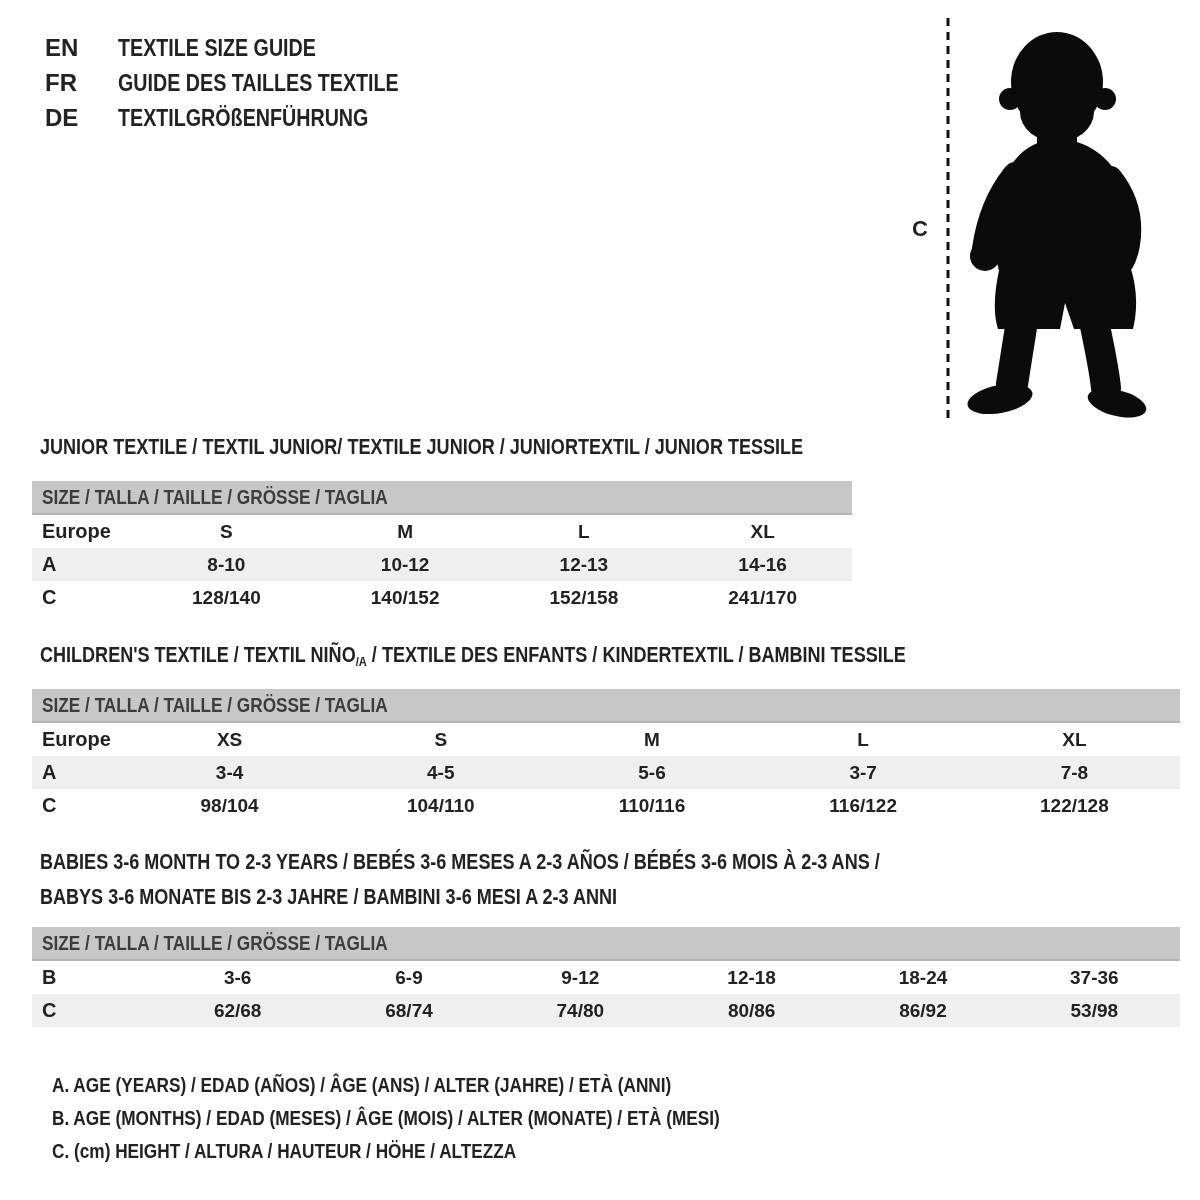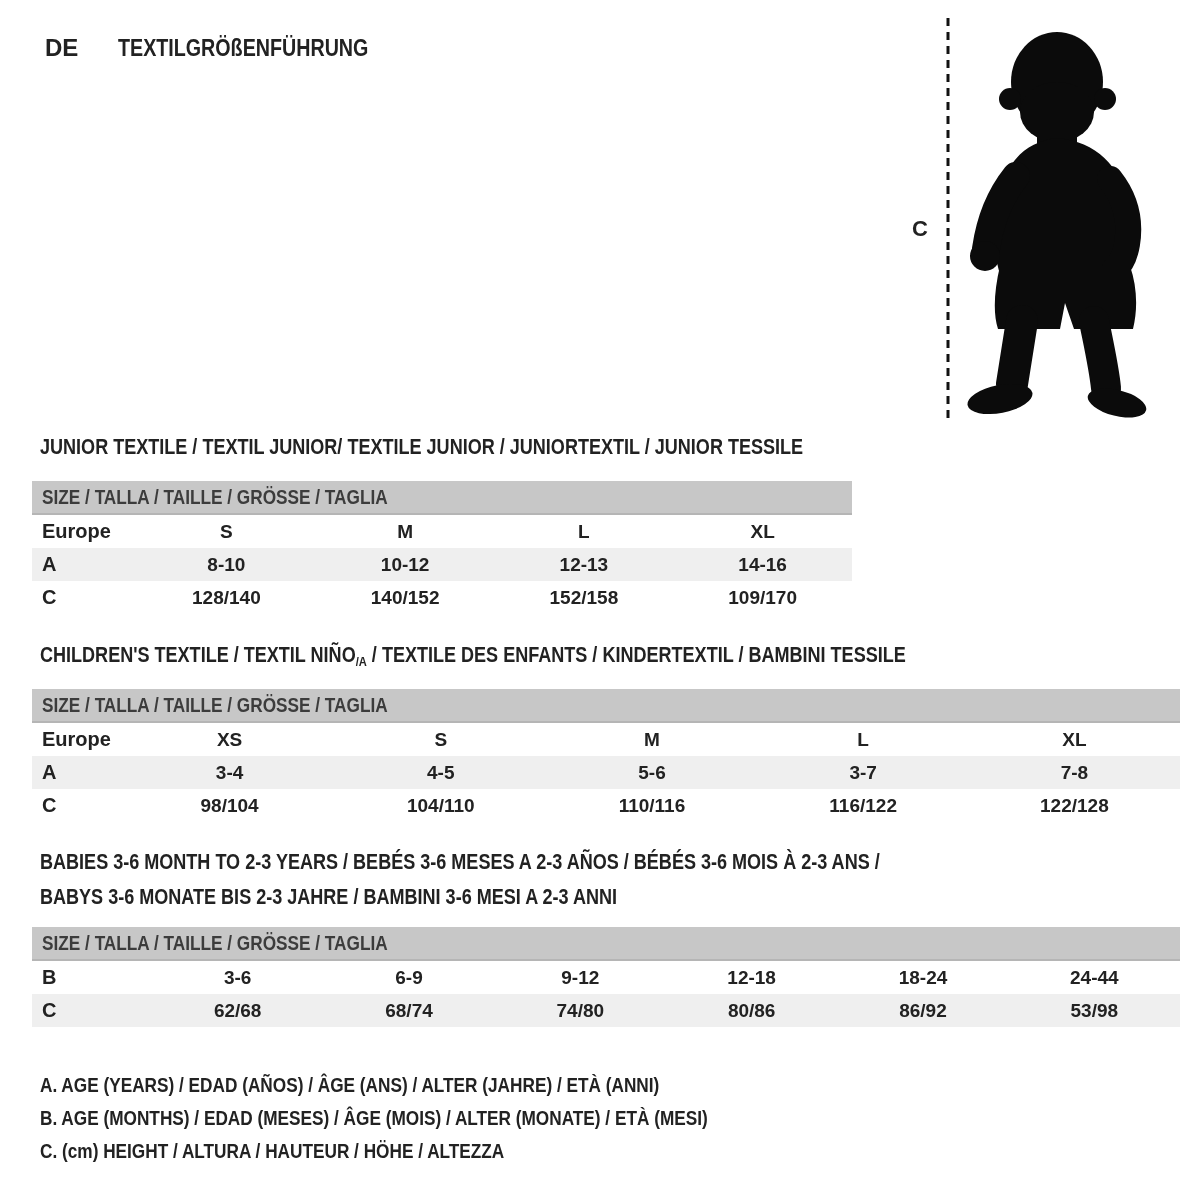--- a/index.html
+++ b/index.html
@@ -32,29 +32,37 @@
   .tbl3{top:927px;width:1148px;}
   .size-table th{
     background:var(--table-header-bg,#c7c7c7);height:32px;text-align:left;padding:0 0 0 10px;
     font-size:21px;color:#3c3c3c;border-bottom:2px solid #b5b5b5;
   }
   .size-table td{height:33px;text-align:center;vertical-align:middle;padding:0;font-size:19px;}
   .size-table td.lbl{text-align:left;padding-left:10px;font-size:20px;}
   tr.alt{background:var(--row-alt-bg,#efefef);}
   .tbl1 col.c0{width:105px;} .tbl2 col.c0{width:92px;} .tbl3 col.c0{width:120px;}
   
-  .legend{position:absolute;left:40px;top:1068px;font-size:21px;line-height:33px;}
+  .legend{position:absolute;left:52px;top:1068px;font-size:21px;line-height:33px;}
   .legend-line{white-space:nowrap;transform:scaleX(0.82);transform-origin:0 50%;}
 </style>
 </head>
 <body>
 
 <div class="page">
 
   <div class="langs">
+    <div class="lang-row">
+      <span class="lang-code">EN</span>
+      <span class="cond">TEXTILE SIZE GUIDE</span>
+    </div>
+    <div class="lang-row">
+      <span class="lang-code">FR</span>
+      <span class="cond">GUIDE DES TAILLES TEXTILE</span>
+    </div>
     <div class="lang-row">
       <span class="lang-code">DE</span>
       <span class="cond">TEXTILGRÖßENFÜHRUNG</span>
     </div>
   </div>
 
   <div class="figure">
     <span class="c-label">C</span>
     <svg class="dash-line" width="8" height="404" aria-hidden="true">
       <line x1="4" y1="2" x2="4" y2="402" stroke="#111111" stroke-width="3" stroke-dasharray="8 6"></line>
@@ -104,21 +112,21 @@
       <td>8-10</td>
       <td>10-12</td>
       <td>12-13</td>
       <td>14-16</td>
     </tr>
     <tr>
       <td class="lbl">C</td>
       <td>128/140</td>
       <td>140/152</td>
       <td>152/158</td>
-      <td>109/170</td>
+      <td>241/170</td>
     </tr>
   </tbody>
     </table>
 
   <div class="sec-title t2title"><span>CHILDREN'S TEXTILE / TEXTIL NIÑO</span><span class="sub">/A</span><span> / TEXTILE DES ENFANTS / KINDERTEXTIL / BAMBINI TESSILE</span></div>
   <table class="size-table tbl2">
     <colgroup>
         <col class="c0">
         <col>
         <col>
@@ -173,21 +181,21 @@
         <tr>
       <th colspan="7"><span class="cond">SIZE / TALLA / TAILLE / GRÖSSE / TAGLIA</span></th>
     </tr>
     <tr>
       <td class="lbl">B</td>
       <td>3-6</td>
       <td>6-9</td>
       <td>9-12</td>
       <td>12-18</td>
       <td>18-24</td>
-      <td>24-44</td>
+      <td>37-36</td>
     </tr>
     <tr class="alt">
       <td class="lbl">C</td>
       <td>62/68</td>
       <td>68/74</td>
       <td>74/80</td>
       <td>80/86</td>
       <td>86/92</td>
       <td>53/98</td>
     </tr>

